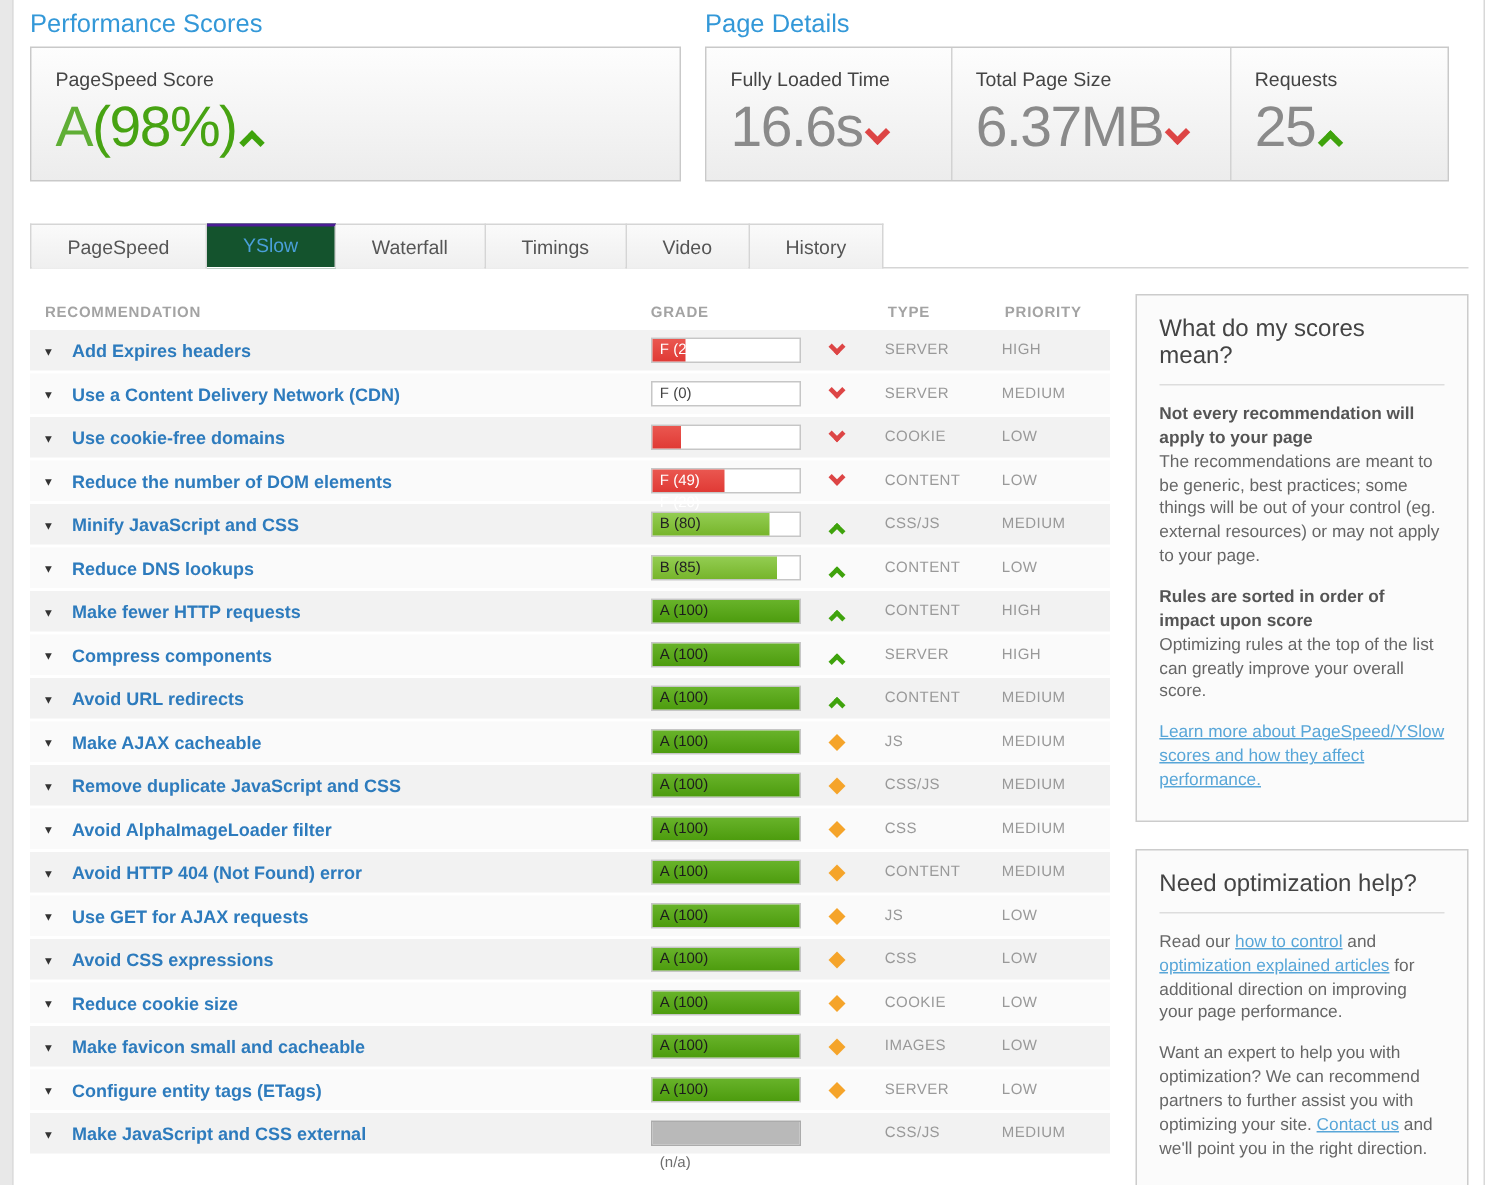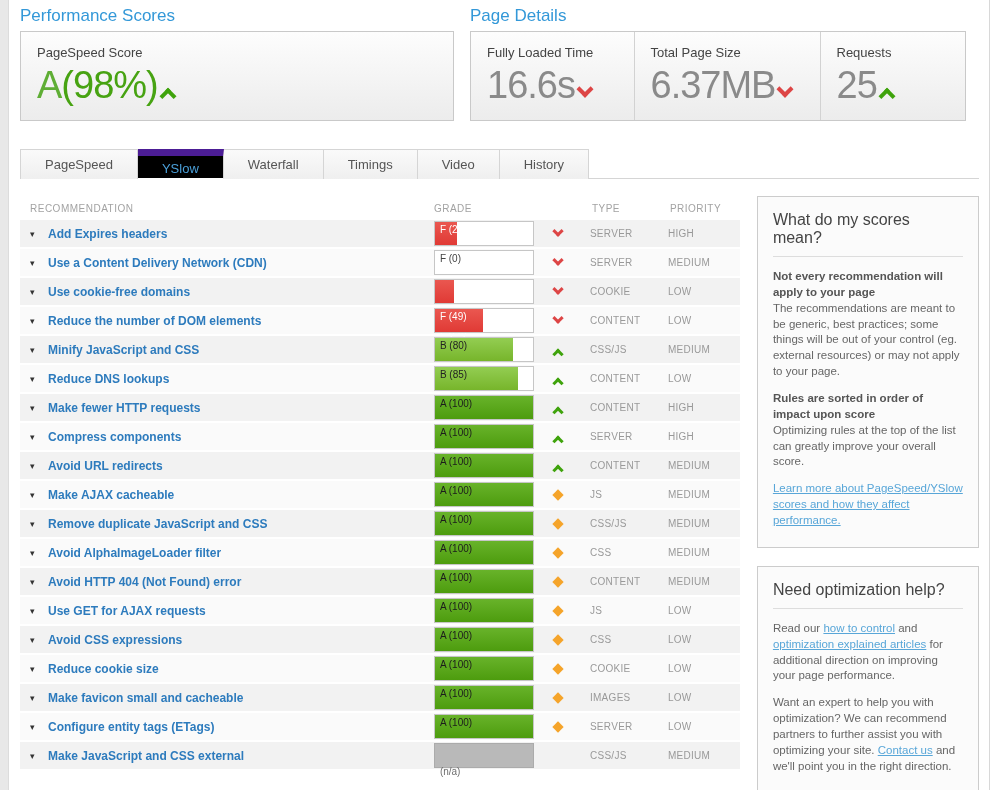--- a/index.html
+++ b/index.html
@@ -54,42 +54,42 @@
 
   
   .tab-bar { margin-top: 28px; border-bottom: 1px solid #d5d5d5; display: flex; }
   .tab {
     font-size: 13px; color: #555; background: linear-gradient(#fafafa,#efefef);
     border: 1px solid #d5d5d5; border-bottom: none; margin-bottom: -1px;
     padding: 0 24px; line-height: 29px; height: 30px; cursor: pointer;
   }
   .tab + .tab { border-left: none; }
   .tab.active {
-    background: #000000; color: #4a9fd8; border-top: 7px solid #4c1d95;
+    background: #14532d; color: #4a9fd8; border-top: 2px solid #4c1d95;
     line-height: 26px; border-bottom: 1px solid #fff;
   }
 
   
   .main { display: flex; margin-top: 17px; align-items: flex-start; }
   .rec-table { width: 726px; }
   .thead { display: flex; height: 24px; align-items: center;
-    font-size: 10px; font-weight: normal; color: #a3a3a3; letter-spacing: .5px; }
+    font-size: 10px; font-weight: bold; color: #a3a3a3; letter-spacing: .5px; }
   .row { display: flex; align-items: center; height: 27px; margin-bottom: 2px; }
   .row.odd  { background: #f2f2f2; }
   .row.even { background: #fafafa; }
   .col-name { flex: 1; padding-left: 10px; display: flex; align-items: center; overflow: hidden; }
   .col-grade { width: 120px; }
   .col-icon { width: 36px; display: flex; align-items: center; }
   .col-type { width: 78px; }
   .col-prio { width: 72px; }
   .thead .col-type, .thead .col-prio { padding-left: 2px; }
   .toggle { font-size: 9px; color: #333; width: 18px; cursor: pointer; flex: none; }
   .rec-link { font-size: 12px; font-weight: bold; color: #2d7bbd; text-decoration: none;
     white-space: nowrap; cursor: pointer; }
-  .gbar { position: relative; width: 100px; height: 25px; background: #fff;
+  .gbar { position: relative; width: 100px; height: 17px; background: #fff;
     border: 1px solid #c6c6c6; }
   .gfill { position: absolute; left: 0; top: 0; bottom: 0; }
   .fill-f { background: linear-gradient(#ea5750,#e03a35); }
   .fill-b { background: linear-gradient(#93cd52,#77b52b); }
   .fill-a { background: linear-gradient(#68b32a,#4d9c0e); }
   .fill-na { background: #b9b9b9; }
   .bar-na { border-color: #ababab; }
   .glabel { position: absolute; left: 5px; top: 0; line-height: 15px; font-size: 10px; }
   .cell-meta { font-size: 10px; color: #999; letter-spacing: .3px; }
 

